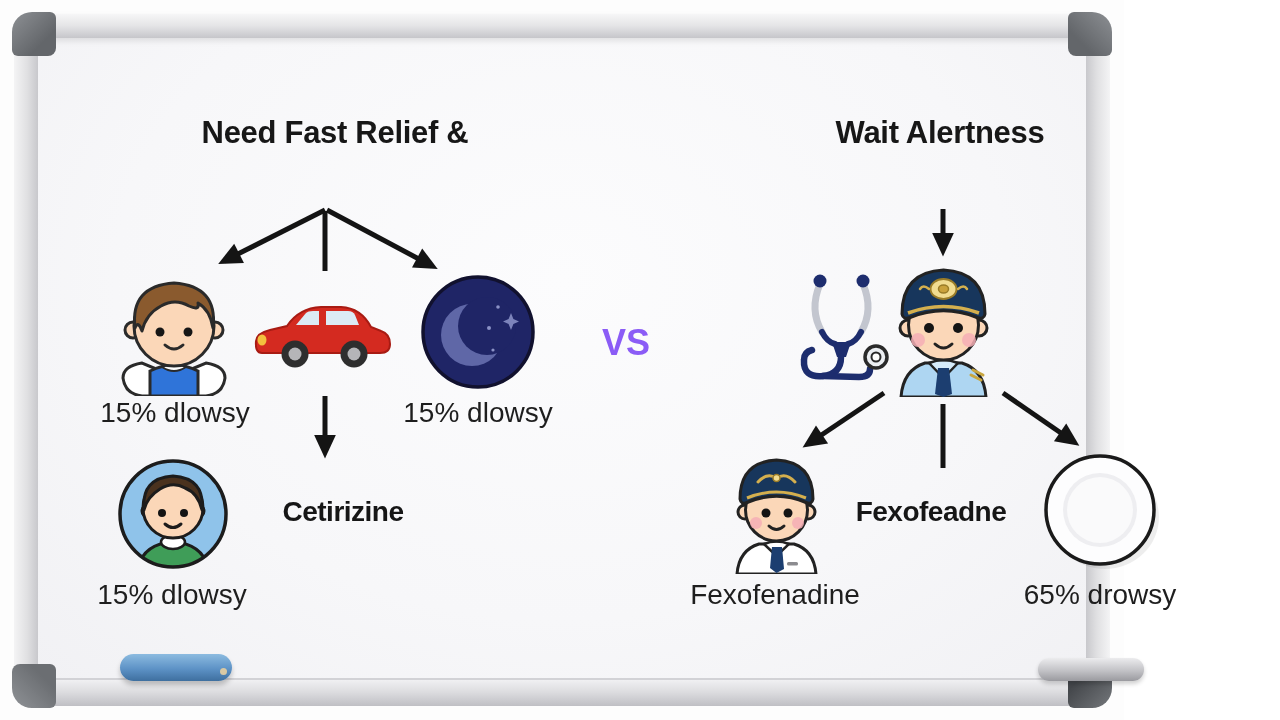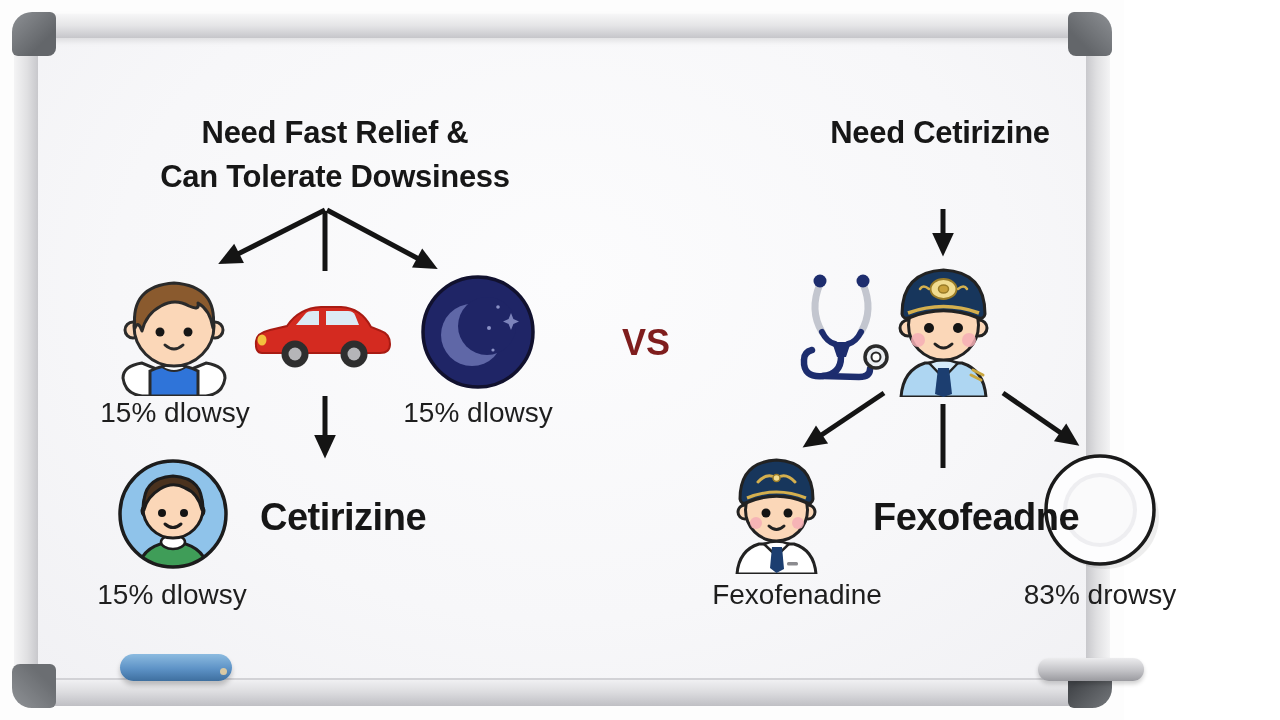--- a/index.html
+++ b/index.html
@@ -37,30 +37,30 @@
     box-shadow:0 4px 5px rgba(0,0,0,.22);}
   .marker::after{content:"";position:absolute;right:5px;bottom:6px;width:7px;height:7px;border-radius:50%;background:#d9c9a4;}
   .eraser{position:absolute;left:1038px;top:658px;width:106px;height:23px;border-radius:11px;
     background:linear-gradient(180deg,#ececee 0%,#c2c2c6 55%,#9a9a9f 100%);
     box-shadow:0 3px 4px rgba(0,0,0,.18);}
 
   
   .heading{position:absolute;text-align:center;font-weight:700;font-size:31px;line-height:44px;letter-spacing:-.3px;color:#171717;}
   .heading-left{left:115px;top:111px;width:440px;}
   .heading-right{left:760px;top:111px;width:360px;}
-  .vs{position:absolute;left:596px;top:322px;width:100px;text-align:center;font-weight:800;font-size:36px;color:#7f1d1d;}
+  .vs{position:absolute;left:576px;top:322px;width:100px;text-align:center;font-weight:800;font-size:36px;color:#8b5cf6;}
   .caption{position:absolute;font-size:28px;font-weight:400;color:#1e1e1e;text-align:center;transform:translateX(-50%);white-space:nowrap;}
   .cap-child{left:175px;top:397px;}
   .cap-night{left:478px;top:397px;}
   .cap-avatar{left:172px;top:579px;}
-  .cap-pilot{left:797px;top:579px;}
+  .cap-pilot{left:775px;top:579px;}
   .cap-plate{left:1100px;top:579px;}
-  .drugname{position:absolute;font-weight:700;font-size:38px;color:#161616;text-align:center;transform:translateX(-50%);white-space:nowrap;letter-spacing:-.5px;}
+  .drugname{position:absolute;font-weight:700;font-size:28px;color:#161616;text-align:center;transform:translateX(-50%);white-space:nowrap;letter-spacing:-.5px;}
   .drug-left{left:343px;top:496px;}
-  .drug-right{left:976px;top:496px;}
+  .drug-right{left:931px;top:496px;}
 
   
   .icon{position:absolute;}
   .icon svg{display:block;width:100%;height:100%;}
   .i-boy{left:112px;top:268px;width:124px;height:128px;}
   .i-car{left:250px;top:296px;width:146px;height:78px;}
   .i-night{left:419px;top:273px;width:118px;height:118px;}
   .i-avatar{left:115px;top:456px;width:116px;height:116px;}
   .i-steth{left:797px;top:270px;width:106px;height:118px;}
   .i-pilot{left:871px;top:262px;width:145px;height:135px;}
@@ -79,24 +79,23 @@
   <div class="rail rail-left"></div>
   <div class="rail rail-right"></div>
   <div class="rail rail-bottom"></div>
   <div class="corner c-tl"></div>
   <div class="corner c-tr"></div>
   <div class="corner c-bl"></div>
   <div class="corner c-br"></div>
 
   <div class="heading heading-left">
     <div>Need Fast Relief &amp;</div>
-    <div>Can Tolerate Dowsiness</div>
   </div>
   <div class="heading heading-right">
-    <div>Need Cetirizine</div>
+    <div>Wait Alertness</div>
   </div>
 
   <div class="vs">VS</div>
 
   <svg class="arrows" width="1280" height="720" viewBox="0 0 1280 720">
     <defs>
       <marker id="ah" viewBox="0 0 6 6" markerWidth="5.2" markerHeight="5.2" refX="4.2" refY="3" orient="auto">
         <path d="M0.3,0.5 L5.7,3 L0.3,5.5 Z" fill="#141414"></path>
       </marker>
     </defs>
@@ -243,18 +242,18 @@
     </svg>
   </div>
 
   <div class="caption cap-child">15% dlowsy</div>
   <div class="caption cap-night">15% dlowsy</div>
   <div class="caption cap-avatar">15% dlowsy</div>
   <div class="drugname drug-left">Cetirizine</div>
 
   <div class="caption cap-pilot">Fexofenadine</div>
   <div class="drugname drug-right">Fexofeadne</div>
-  <div class="caption cap-plate">83% drowsy</div>
+  <div class="caption cap-plate">65% drowsy</div>
 
   <div class="marker"></div>
   <div class="eraser"></div>
 
 </div>
 
 </body></html>

